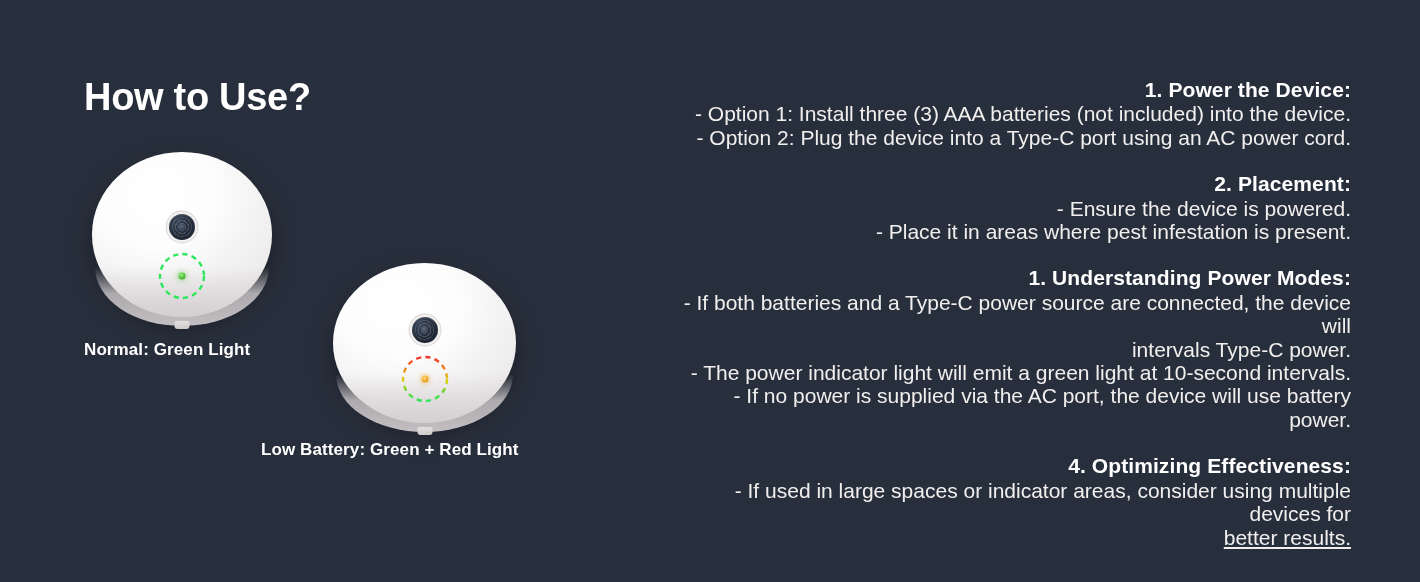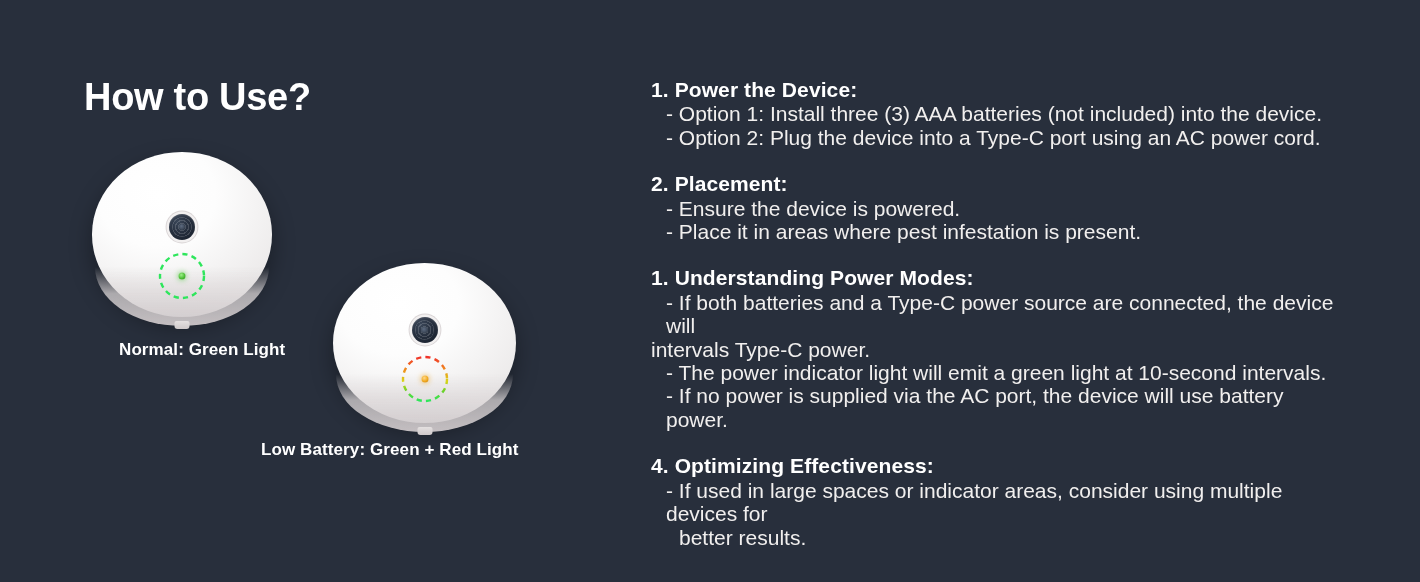--- a/index.html
+++ b/index.html
@@ -12,20 +12,21 @@
     background: #282f3c;
     font-family: "Liberation Sans", sans-serif;
     overflow: hidden;
     position: relative;
     -webkit-font-smoothing: antialiased;
   }
 
   .stage {
     position: absolute;
     inset: 0;
+    text-align: right;
   }
 
   
   .page-title {
     position: absolute;
     left: 84px;
     top: 76px;
     font-size: 38px;
     font-weight: 700;
     color: #ffffff;
@@ -146,21 +147,21 @@
   }
 
   .device-caption {
     position: absolute;
     font-size: 17px;
     font-weight: 700;
     color: #ffffff;
     white-space: nowrap;
     letter-spacing: 0.1px;
   }
-  .device-caption.one { left: 84px; top: 340px; margin-left: 35px; }
+  .device-caption.one { left: 84px; top: 340px; }
   .device-caption.two { left: 261px; top: 440px; }
 
   
   .instructions {
     position: absolute;
     left: 651px;
     top: 78px;
     width: 700px;
     color: #f1efee;
     font-size: 21px;
@@ -176,20 +177,21 @@
   }
   .step-line {
     padding-left: 15px;
     text-indent: 0;
   }
   .step-line.wrap-flush {
     padding-left: 0;
   }
   .step-line.wrap-indent {
     padding-left: 28px;
+    text-decoration: underline;
   }
 </style>
 </head>
 <body>
 
 <div class="stage">
 
   <div class="page-title">How to Use?</div>
 
   <div class="device-figure one">

